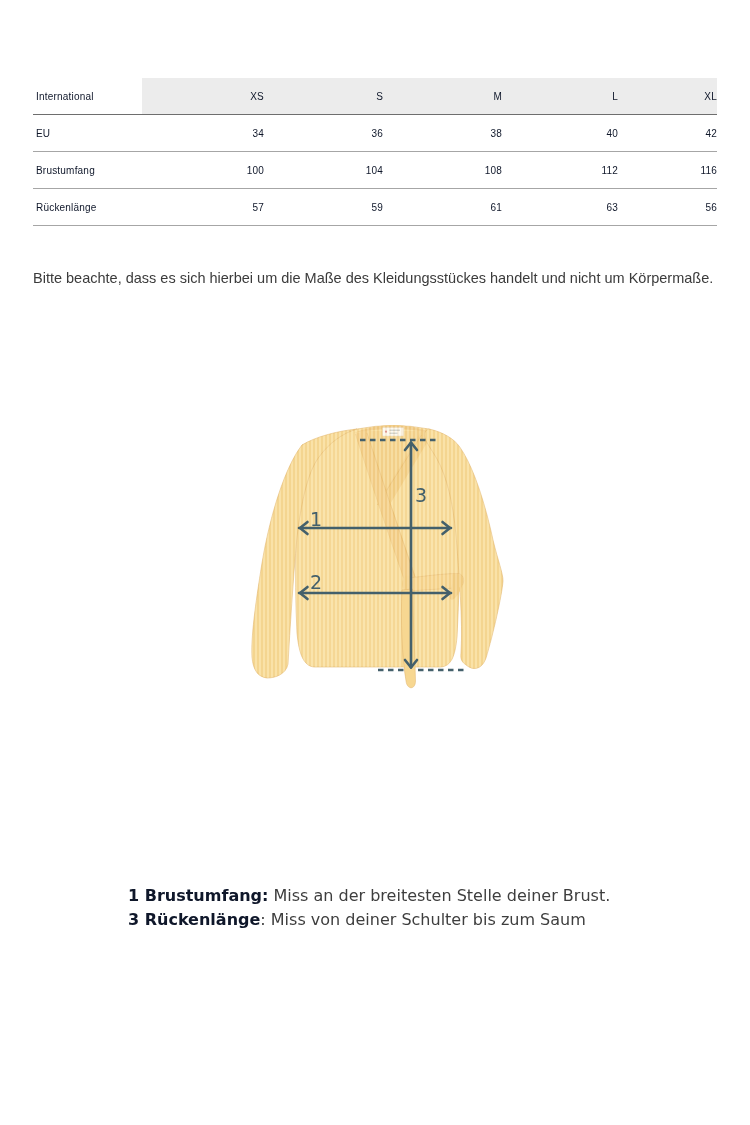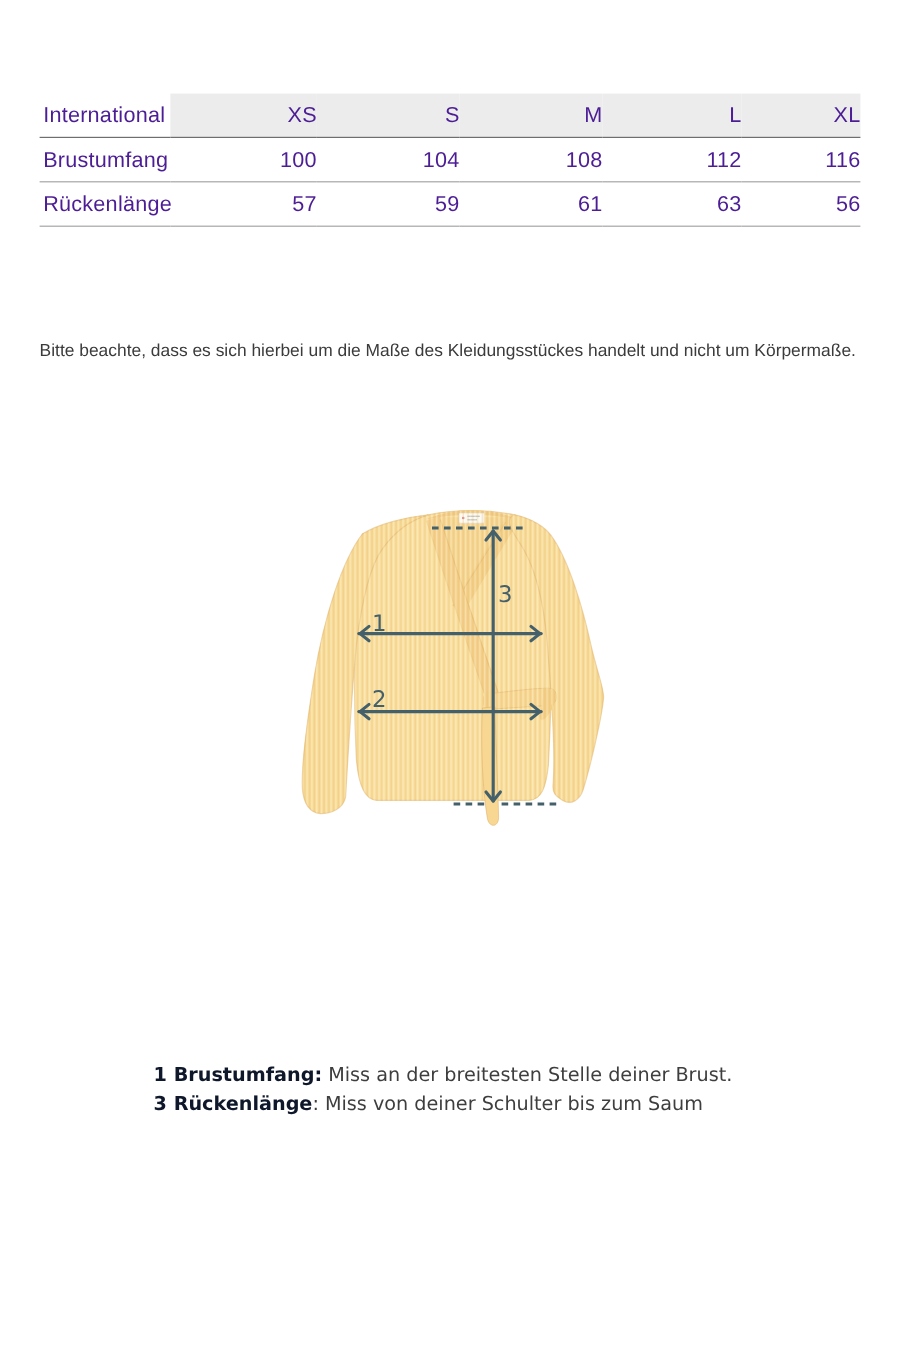--- a/index.html
+++ b/index.html
@@ -1,30 +1,30 @@
 <!DOCTYPE html>
 <html><head>
 <meta charset="utf-8">
 <style>
   html,body{margin:0;padding:0;background:#fff;}
   .page{position:relative;width:750px;height:1125px;background:#ffffff;overflow:hidden;
         font-family:"Liberation Sans",sans-serif;color:#3c3c3c;}
 
   
   .size-table{position:absolute;left:33px;top:78px;width:684px;border-collapse:collapse;
-              table-layout:fixed;font-size:18px;color:#4c1d95;}
+              table-layout:fixed;font-size:10px;color:#0f172a;}
   .size-table th,.size-table td{font-weight:normal;height:36px;padding:0;text-align:right;
               vertical-align:middle;letter-spacing:.2px;}
   .size-table thead th{background:#ececec;border-bottom:1px solid #6e6e6e;}
   .size-table thead th.rowhead{background:#ffffff;}
   .size-table tbody th,.size-table tbody td{border-bottom:1px solid #a6a6a6;}
   .rowhead{text-align:left !important;padding-left:3px !important;}
 
   
-  .note{position:absolute;left:33px;top:284px;width:700px;margin:0;font-size:14.5px;
+  .note{position:absolute;left:33px;top:269px;width:700px;margin:0;font-size:14.5px;
         line-height:19px;color:#3b3b3b;}
 
   
   .diagram{position:absolute;left:225px;top:415px;width:300px;height:300px;}
   .diagram svg{display:block;width:300px;height:300px;}
   .arrow-label{font-family:"DejaVu Sans",sans-serif;font-size:19px;fill:#44606b;}
 
   
   .legend{position:absolute;left:128px;top:884px;font-family:"DejaVu Sans",sans-serif;
           font-size:16px;line-height:24px;color:#3e3e3e;}
@@ -49,20 +49,28 @@
       <tr>
         <th class="rowhead">International</th>
         <th>XS</th>
         <th>S</th>
         <th>M</th>
         <th>L</th>
         <th>XL</th>
       </tr>
     </thead>
     <tbody>
+      <tr>
+        <th class="rowhead">EU</th>
+        <td>34</td>
+        <td>36</td>
+        <td>38</td>
+        <td>40</td>
+        <td>42</td>
+      </tr>
       <tr>
         <th class="rowhead">Brustumfang</th>
         <td>100</td>
         <td>104</td>
         <td>108</td>
         <td>112</td>
         <td>116</td>
       </tr>
       <tr>
         <th class="rowhead">Rückenlänge</th>

